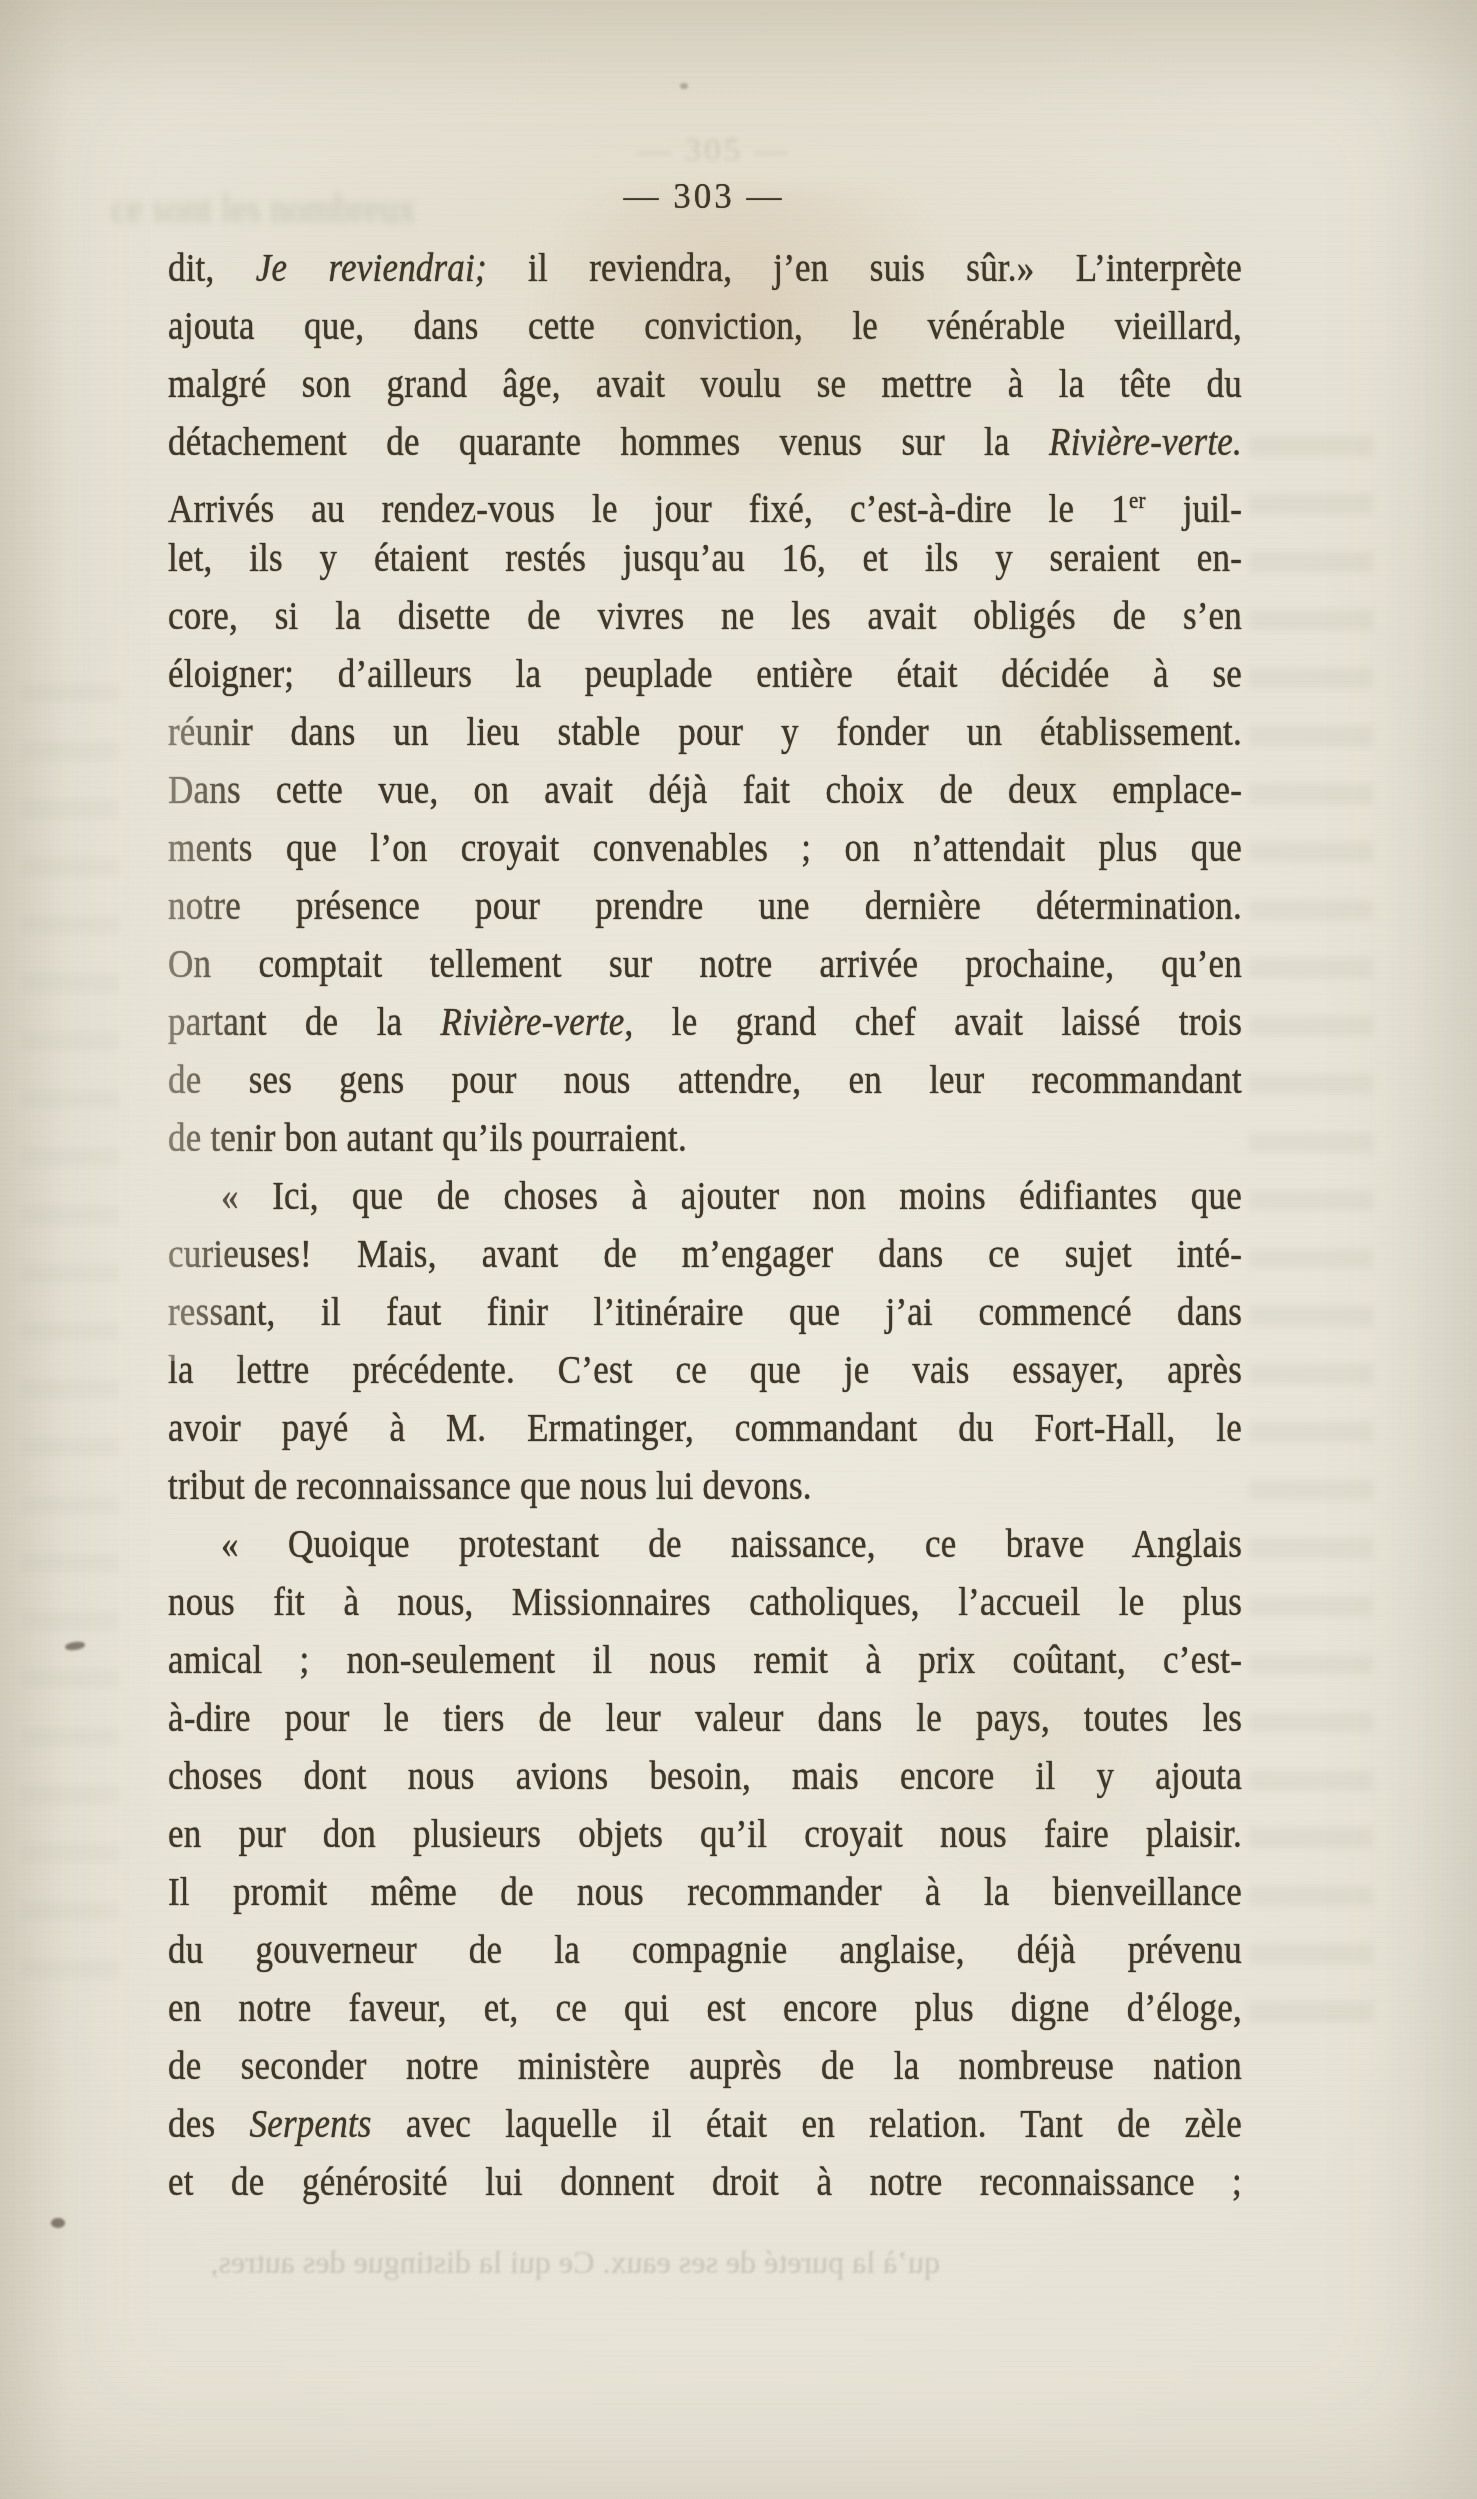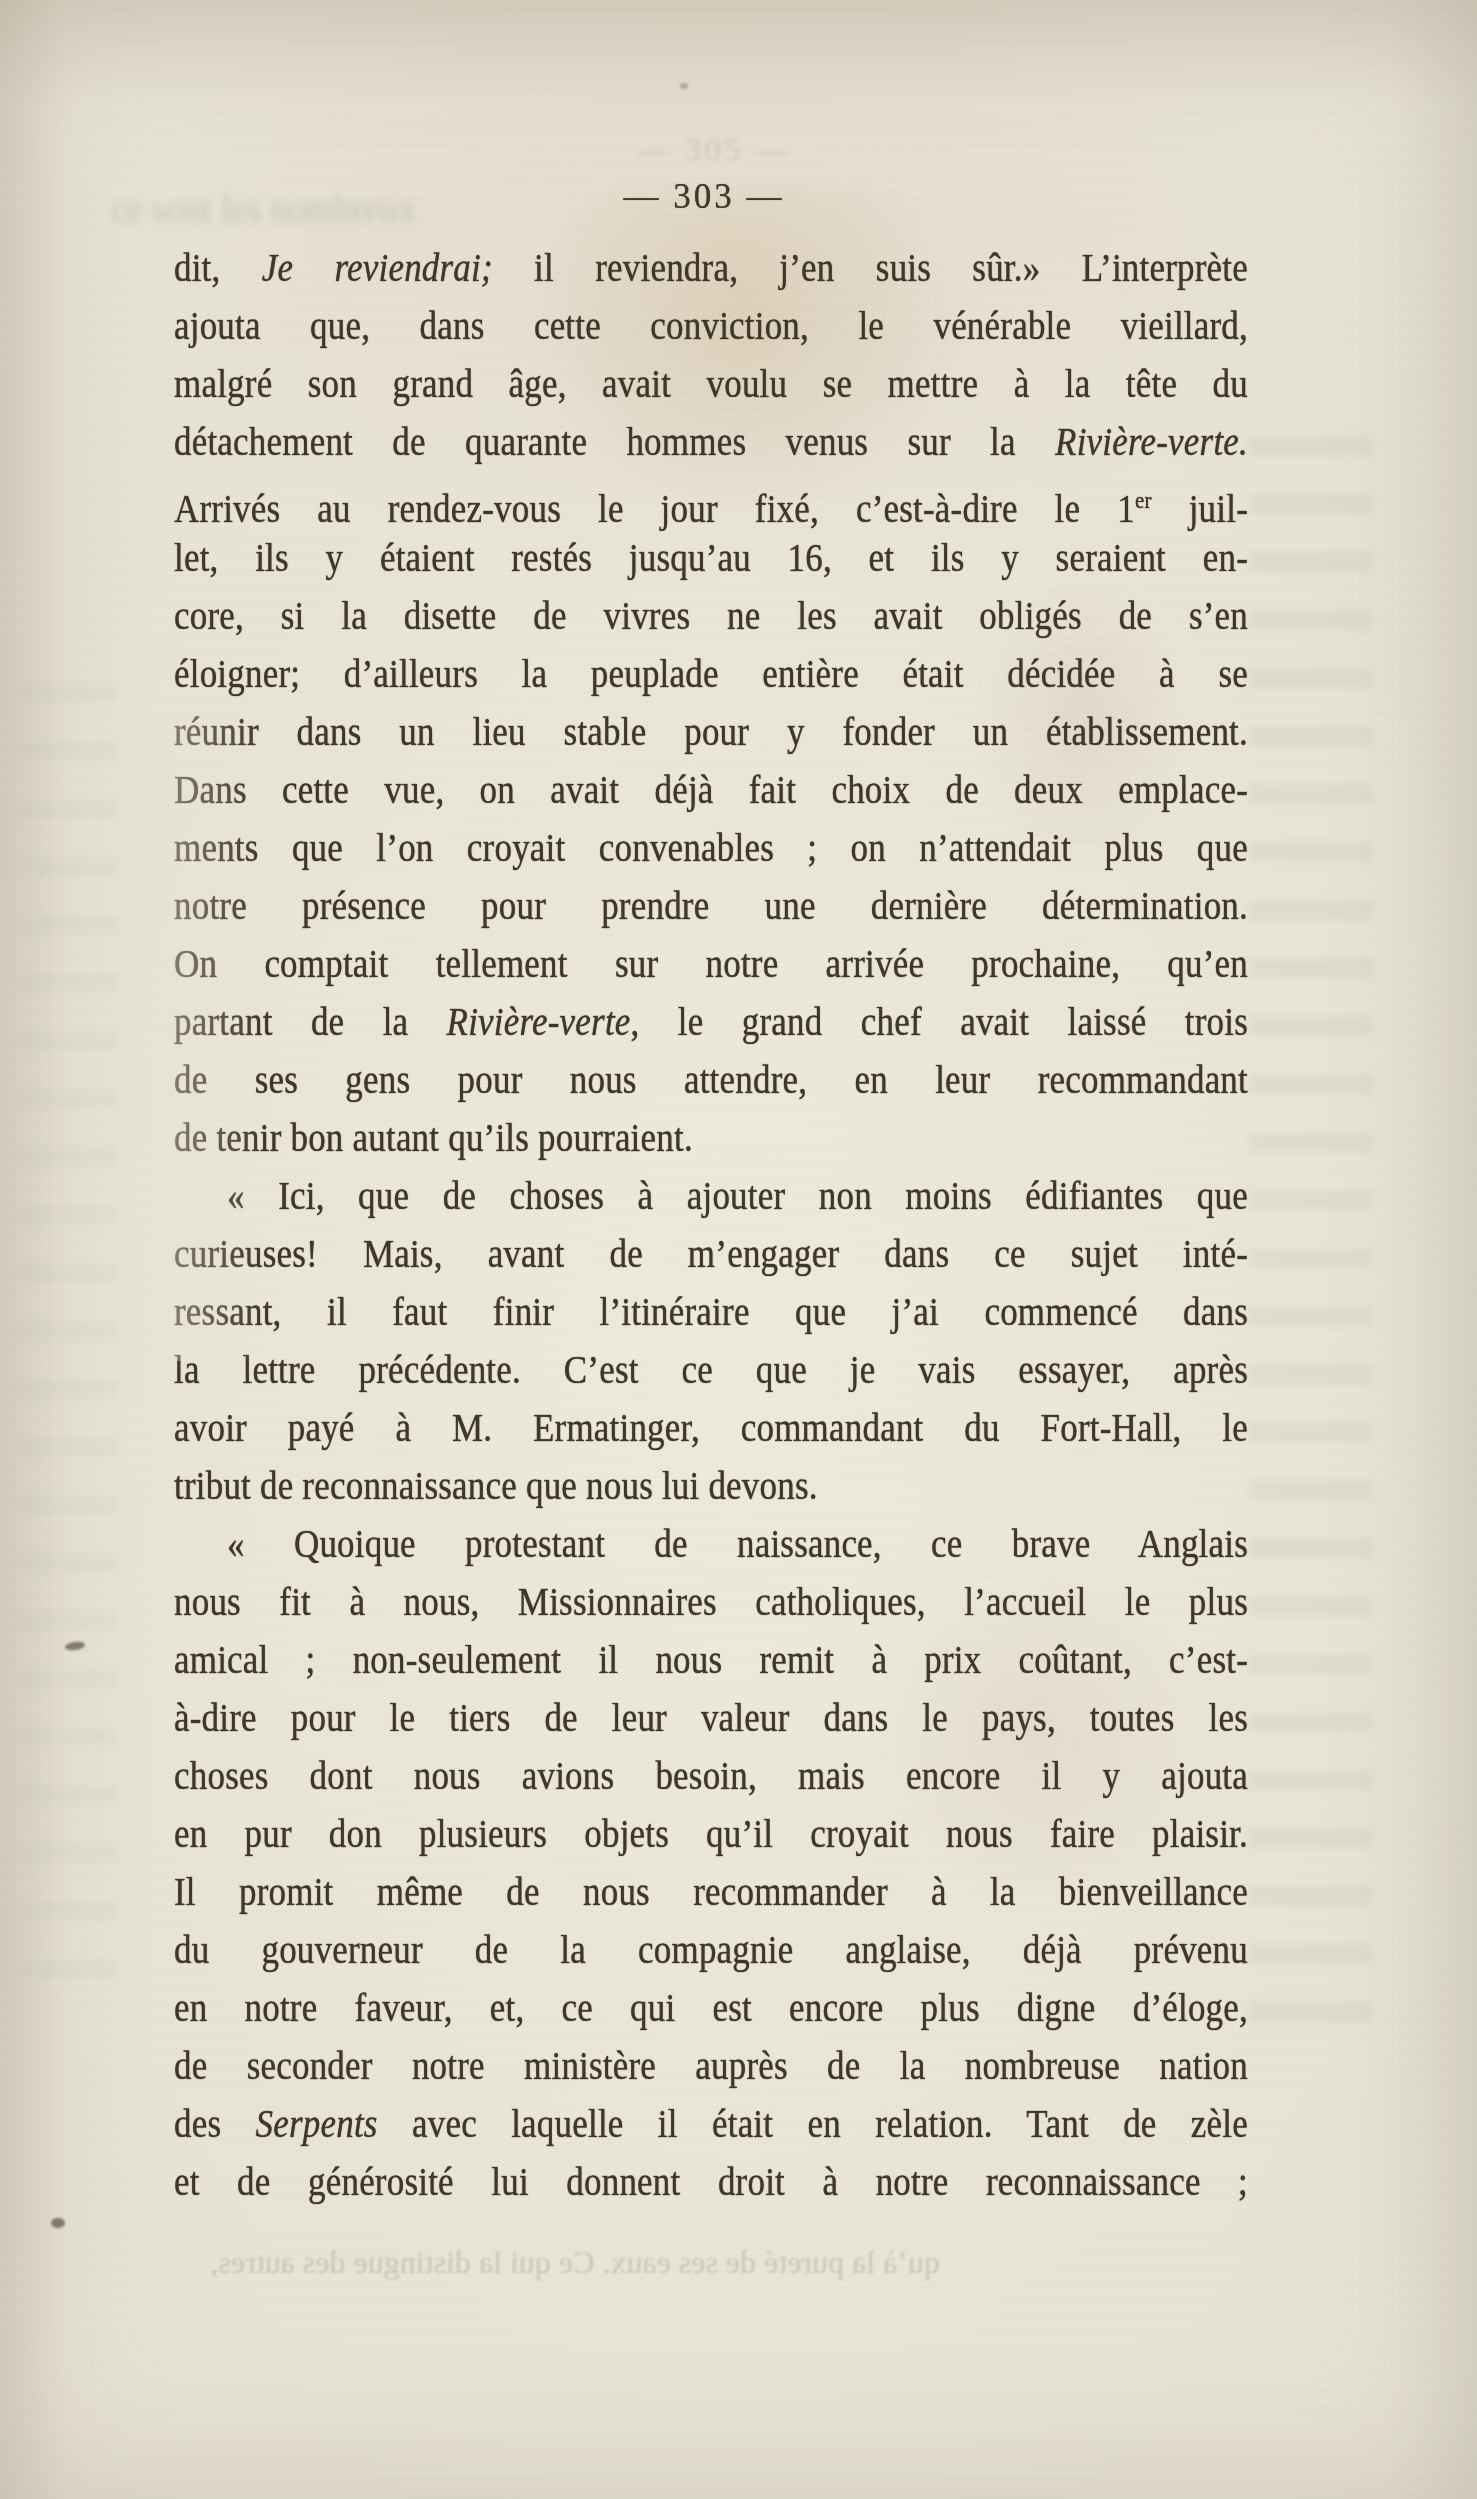--- a/index.html
+++ b/index.html
@@ -18,21 +18,21 @@
       linear-gradient(270deg, rgba(190,190,182,0.18), transparent 90px),
       repeating-linear-gradient(0deg, rgba(90,80,60,0.012) 0 1.5px, transparent 1.5px 5.3px);
     box-shadow:inset 0 0 150px rgba(118,103,78,0.22);
   }
   .pageheader{
     position:absolute;left:167px;top:177px;width:1074px;
     text-align:center;font-size:35px;line-height:39px;
     color:#3f3727;letter-spacing:3px;
     text-shadow:0 0 0.9px rgba(58,48,35,0.8);
   }
-  .textblock{position:absolute;left:174px;top:239px;width:1074px;}
+  .textblock{position:absolute;left:168px;top:239px;width:1074px;}
   .line{
     height:58px;line-height:58px;font-size:35px;
     color:#3f3727;
     text-align:justify;text-align-last:justify;
     transform:scaleY(1.14);
     letter-spacing:0.2px;
     text-shadow:0 0 1px rgba(58,48,35,0.75);
     -webkit-text-stroke:0.3px rgba(58,48,35,0.45);
   }
   .line.short{text-align-last:left;}

